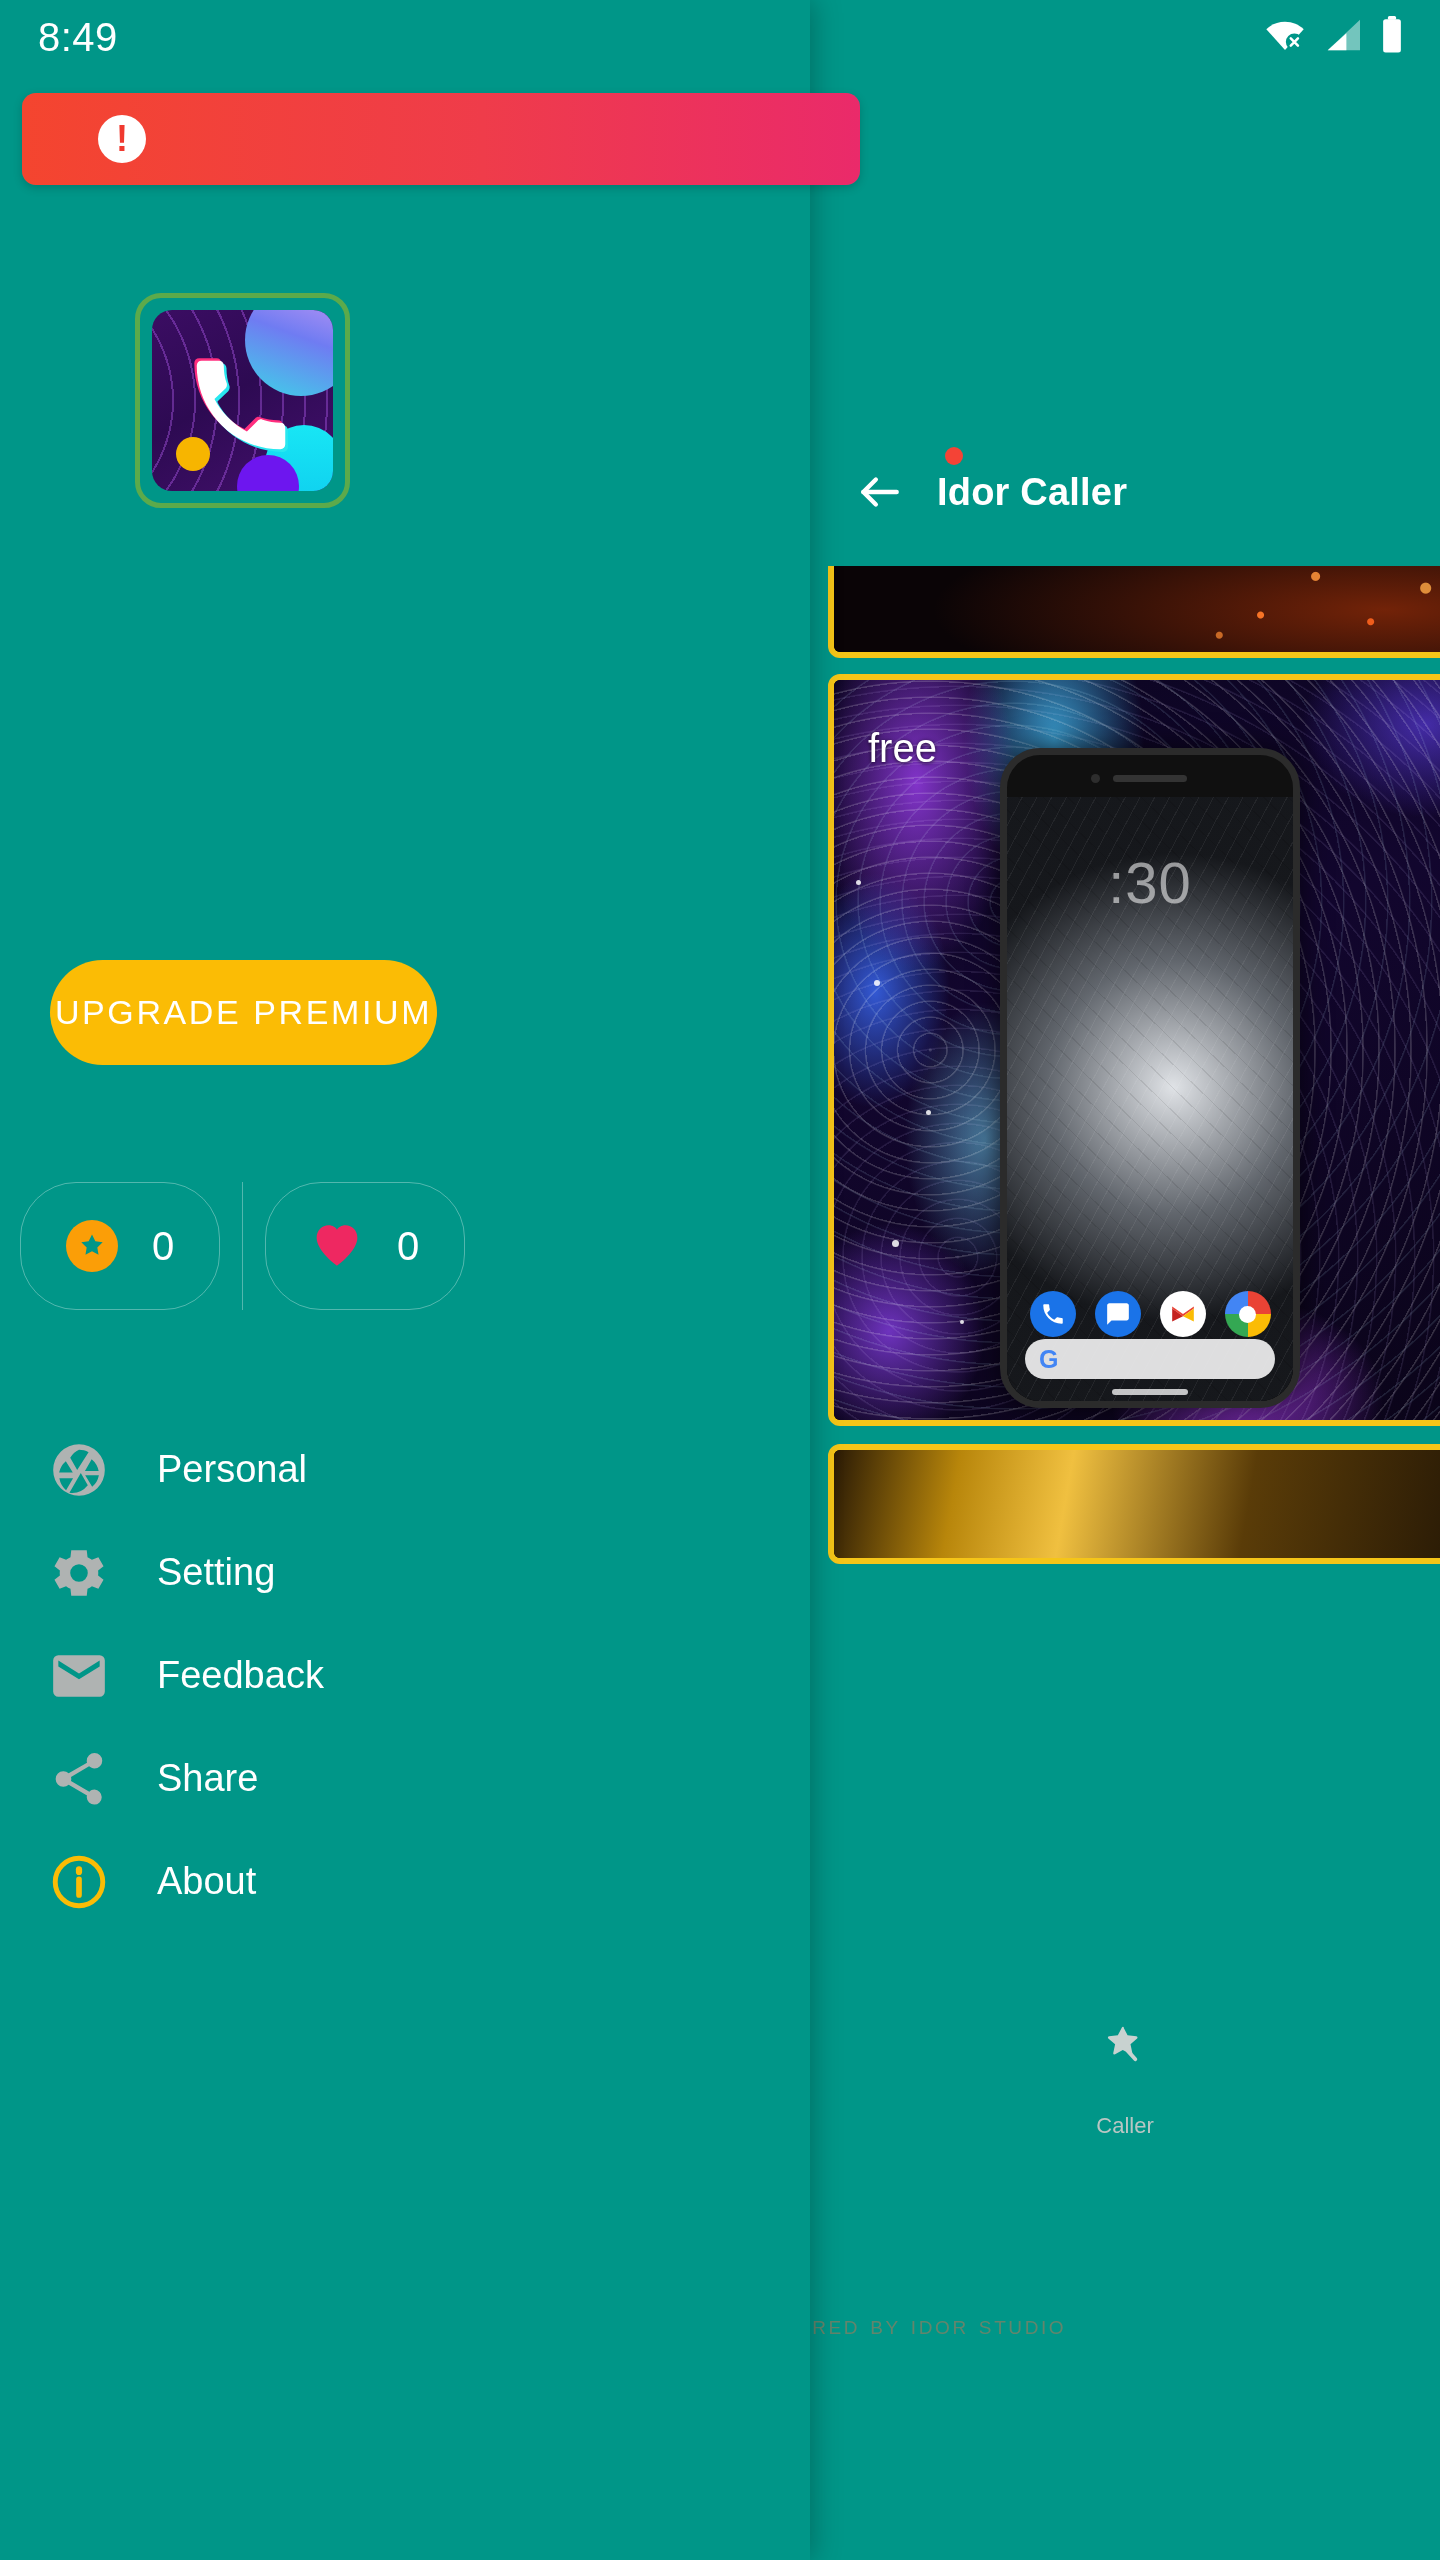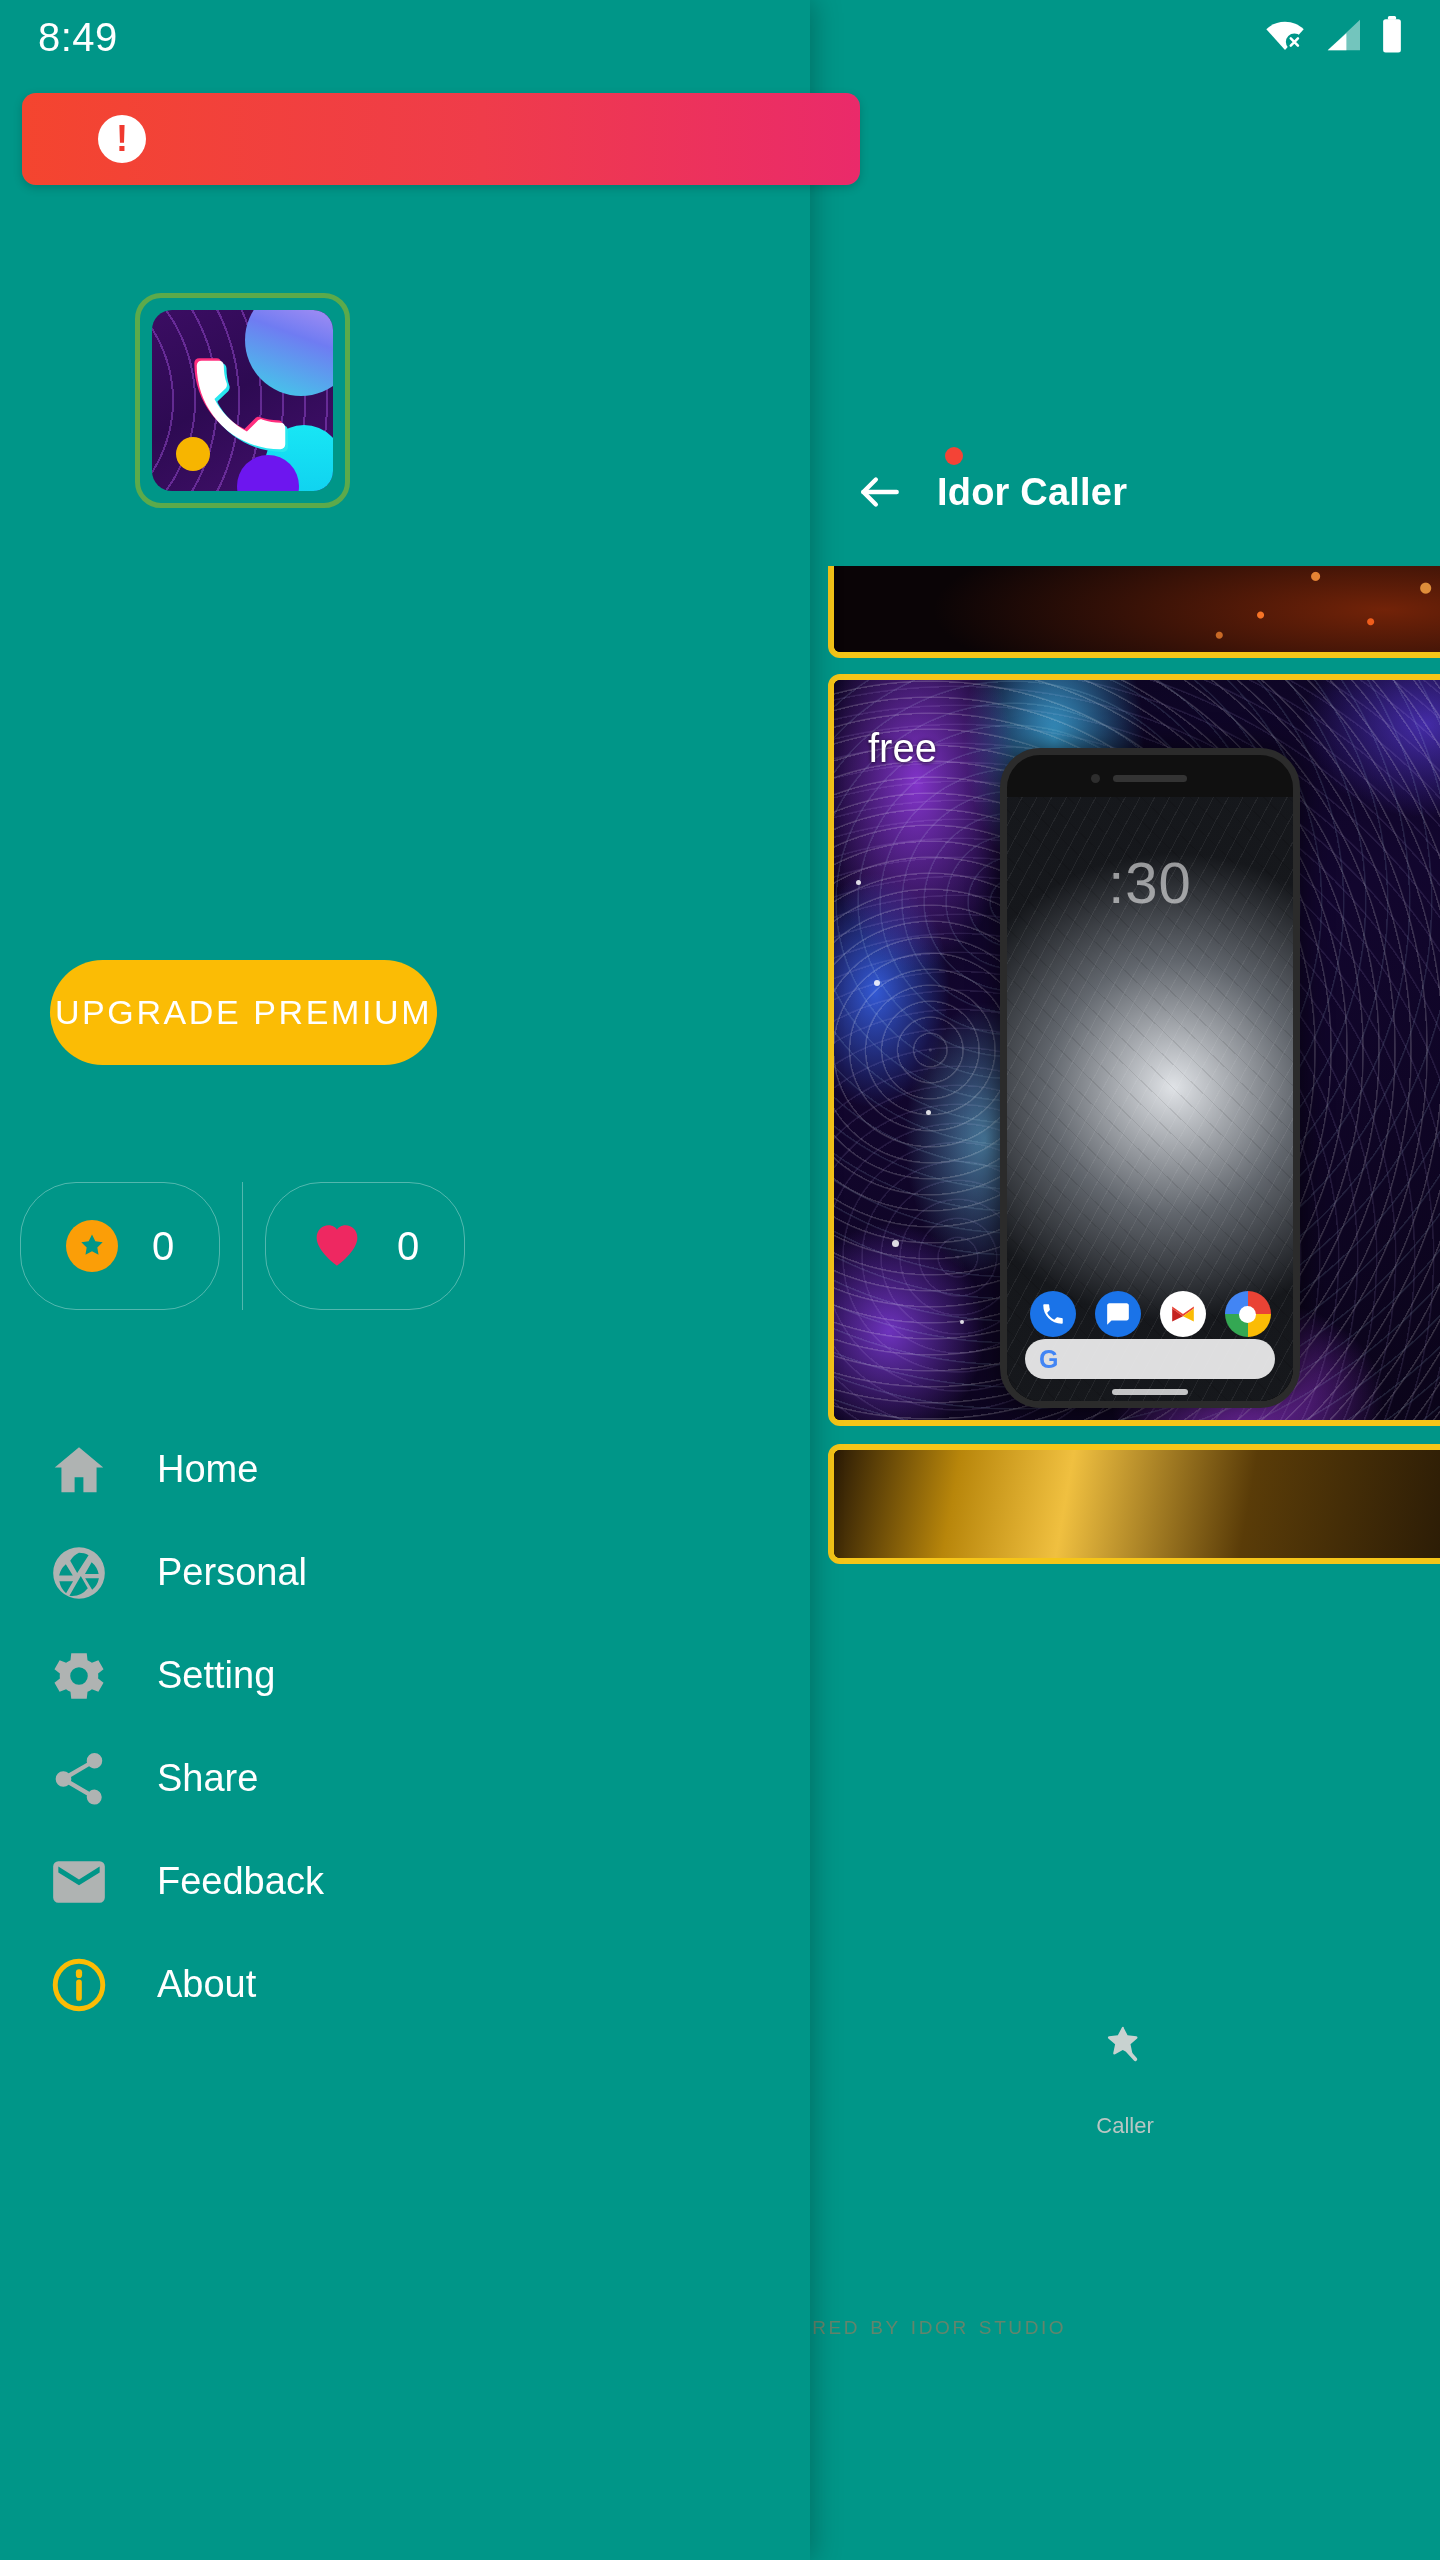--- a/index.html
+++ b/index.html
@@ -360,28 +360,20 @@
         <svg width="52" height="48" viewBox="0 0 24 22" fill="#ee2861">
           <path d="M12 21S2.6 14.3 2.6 8.1C2.6 4.8 5.1 2.4 8.1 2.4c2 0 3.3 1.1 3.9 2 .6-.9 1.9-2 3.9-2 3 0 5.5 2.4 5.5 5.7C21.4 14.3 12 21 12 21z"></path>
         </svg>
       </div>
       <span class="stat-val">0</span>
     </div>
   </div>
 
   <div id="nav-list">
 
-    <div class="nav-item">
-      <span class="nav-ic">
-        <svg width="62" height="62" viewBox="0 0 24 24" fill="#afb3b2">
-            <path d="M12 3.2L2.6 11h2.6v9.6h5.1v-5.8h3.4v5.8h5.1V11h2.6z"></path>
-          </svg>
-      </span>
-      <span class="nav-label">Home</span>
-    </div>
 
     <div class="nav-item">
       <span class="nav-ic">
         <svg width="62" height="62" viewBox="0 0 24 24" fill="#afb3b2">
           <path d="M12 2a10 10 0 1 0 0 20 10 10 0 0 0 0-20zm0 2.2c1.3 0 2.6.3 3.7.9L11.3 12 8.6 7.3a7.8 7.8 0 0 1 3.4-3.1zM6.9 8.6L9.6 13H4.3a7.8 7.8 0 0 1 2.6-4.4zM4.4 15.2h5.3l-2.7 4.6a7.8 7.8 0 0 1-2.6-4.6zm3.9 5.6l4.4-7.6 2.7 4.7a7.8 7.8 0 0 1-7.1 2.9zm8.8-2.3L14.4 14h5.3a7.8 7.8 0 0 1-2.6 4.5zm2.5-6.1h-5.3l2.6-4.6a7.8 7.8 0 0 1 2.7 4.6z"></path>
         </svg>
       </span>
       <span class="nav-label">Personal</span>
     </div>
 
@@ -390,33 +382,33 @@
         <svg width="62" height="62" viewBox="0 0 24 24" fill="#afb3b2">
           <path d="M19.4 13a7.8 7.8 0 0 0 0-2l2.1-1.6-2-3.5-2.5 1a7.6 7.6 0 0 0-1.7-1L15 3.2H9l-.3 2.7c-.6.3-1.2.6-1.7 1l-2.5-1-2 3.5L4.6 11a7.8 7.8 0 0 0 0 2l-2.1 1.6 2 3.5 2.5-1c.5.4 1.1.7 1.7 1l.3 2.7h6l.3-2.7c.6-.3 1.2-.6 1.7-1l2.5 1 2-3.5zM12 15.4a3.4 3.4 0 1 1 0-6.8 3.4 3.4 0 0 1 0 6.8z"></path>
         </svg>
       </span>
       <span class="nav-label">Setting</span>
     </div>
 
     <div class="nav-item">
       <span class="nav-ic">
         <svg width="62" height="62" viewBox="0 0 24 24" fill="#afb3b2">
-          <path d="M18 16.1c-.8 0-1.5.3-2 .8l-7.1-4.1c.1-.3.1-.5.1-.8s0-.5-.1-.8l7-4.1c.6.5 1.3.8 2.1.8a3 3 0 1 0-3-3c0 .3 0 .5.1.8L8 9.8a3 3 0 1 0 0 4.4l7.1 4.2c-.1.2-.1.5-.1.7a2.9 2.9 0 1 0 3-3z"></path>
+          <path d="M20 4H4a2 2 0 0 0-2 2v12a2 2 0 0 0 2 2h16a2 2 0 0 0 2-2V6a2 2 0 0 0-2-2zm0 4.3l-8 5-8-5V6l8 5 8-5z"></path>
         </svg>
       </span>
-      <span class="nav-label">Share</span>
+      <span class="nav-label">Feedback</span>
     </div>
 
     <div class="nav-item">
       <span class="nav-ic">
         <svg width="62" height="62" viewBox="0 0 24 24" fill="#afb3b2">
-          <path d="M20 4H4a2 2 0 0 0-2 2v12a2 2 0 0 0 2 2h16a2 2 0 0 0 2-2V6a2 2 0 0 0-2-2zm0 4.3l-8 5-8-5V6l8 5 8-5z"></path>
+          <path d="M18 16.1c-.8 0-1.5.3-2 .8l-7.1-4.1c.1-.3.1-.5.1-.8s0-.5-.1-.8l7-4.1c.6.5 1.3.8 2.1.8a3 3 0 1 0-3-3c0 .3 0 .5.1.8L8 9.8a3 3 0 1 0 0 4.4l7.1 4.2c-.1.2-.1.5-.1.7a2.9 2.9 0 1 0 3-3z"></path>
         </svg>
       </span>
-      <span class="nav-label">Feedback</span>
+      <span class="nav-label">Share</span>
     </div>
 
     <div class="nav-item active">
       <span class="nav-ic">
         <svg width="62" height="62" viewBox="0 0 24 24" fill="none" stroke="#fbbc05" stroke-width="1.9">
           <circle cx="12" cy="12" r="9.2"></circle>
           <line x1="12" y1="11" x2="12" y2="17" stroke-linecap="round" stroke-width="2.2"></line>
           <line x1="12" y1="7.1" x2="12" y2="8.1" stroke-linecap="round" stroke-width="2.4"></line>
         </svg>
       </span>

